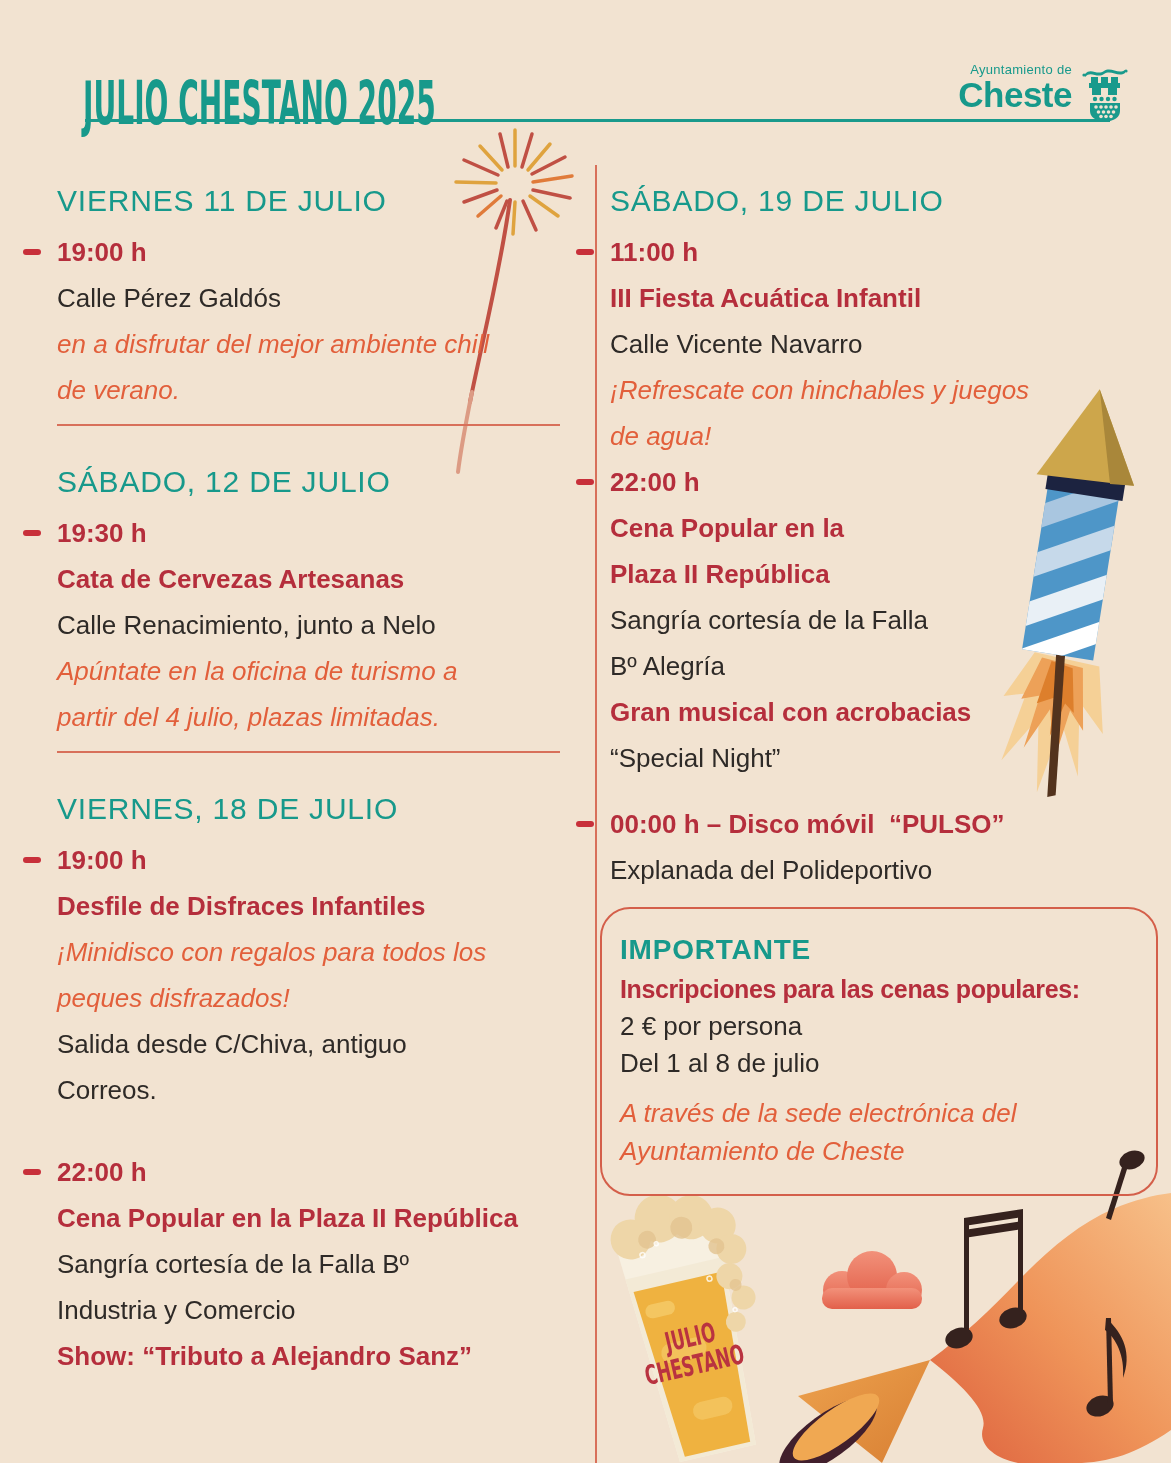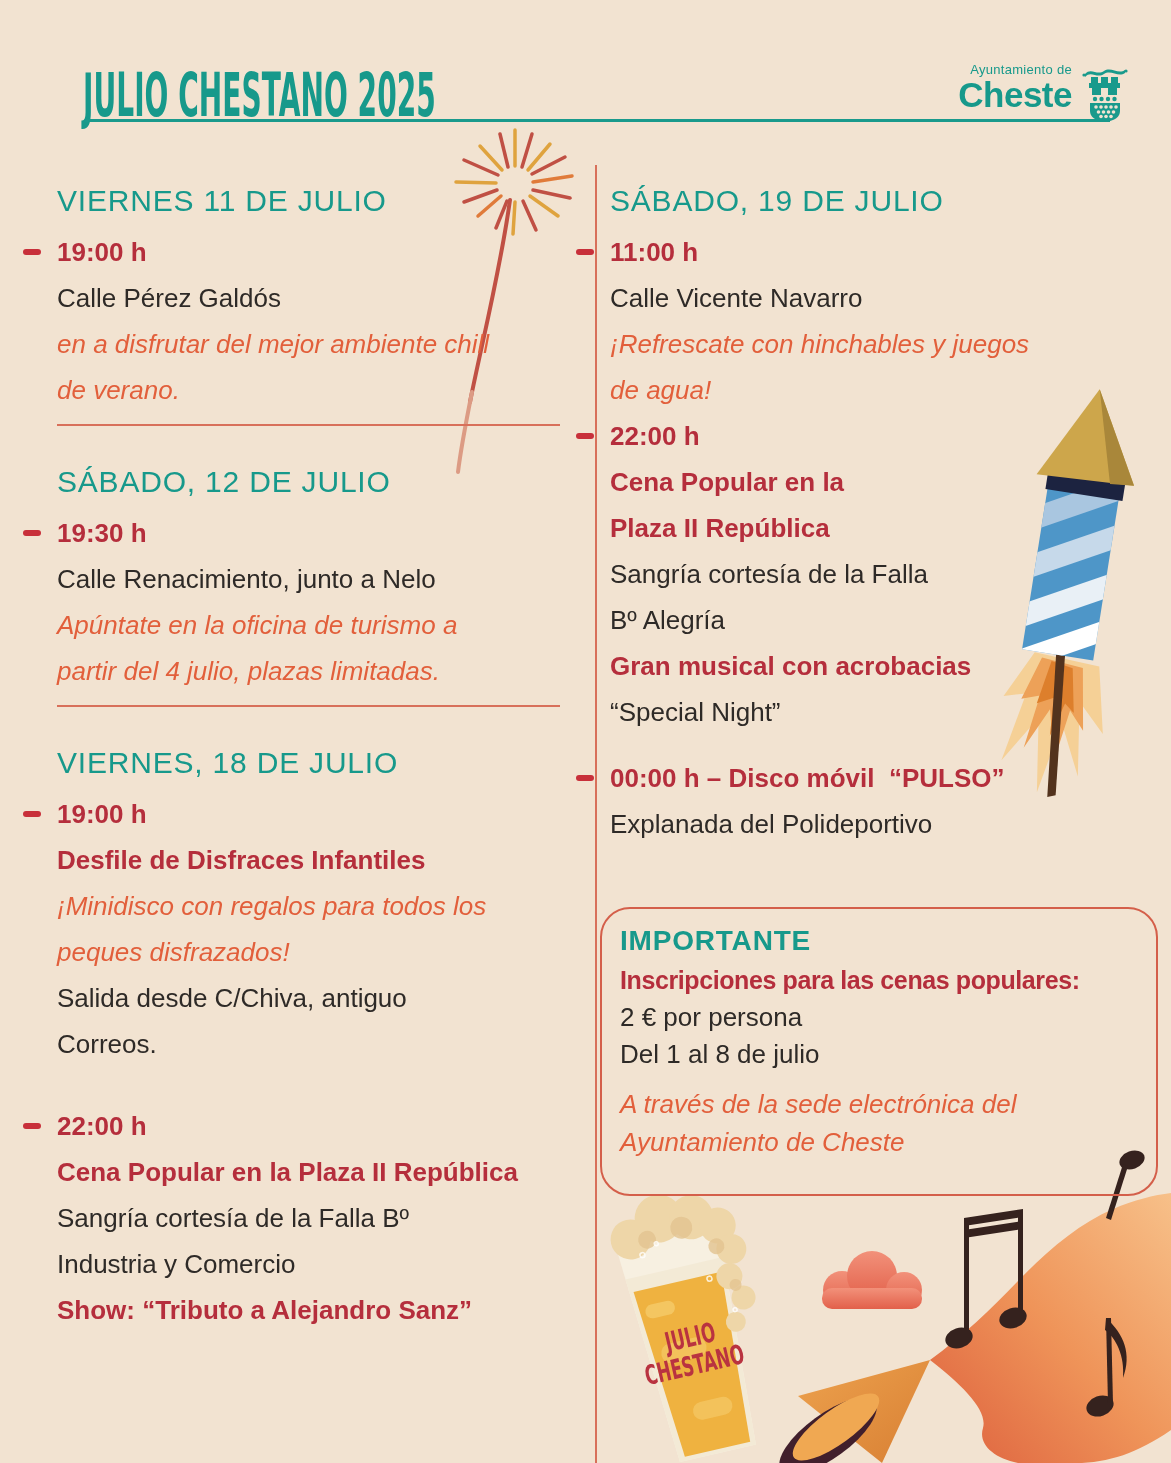--- a/index.html
+++ b/index.html
@@ -1,21 +1,21 @@
 <!DOCTYPE html>
 <html><head>
 <meta charset="utf-8">
 <style>
   * { margin:0; padding:0; box-sizing:border-box; }
   html,body { width:1171px; height:1463px; }
   body { font-family:"Liberation Sans","DejaVu Sans",sans-serif; }
   .poster { position:relative; width:1171px; height:1463px; background:#f2e3d1; overflow:hidden; }
 
   
-  .title-wrap { position:absolute; left:83px; top:60px; z-index:3;text-align:center; }
+  .title-wrap { position:absolute; left:83px; top:68px; z-index:3;text-align:center; }
   .title { display:inline-block; font-family:"DejaVu Sans",sans-serif; font-weight:bold;
            font-size:54px; color:#17998b; letter-spacing:0px; white-space:nowrap;
            transform:scale(0.52,1.12); transform-origin:left top; }
   .rule { position:absolute; left:85px; top:119px; width:1025px; height:3px; background:#1a9a8c; z-index:3; }
   .logo { position:absolute; left:880px; top:62px; width:192px; text-align:right; color:#17998b; z-index:3; }
   .logo-top { font-size:13px; letter-spacing:0.3px; }
   .logo-name { font-size:35px; font-weight:bold; line-height:36px; letter-spacing:-0.5px; }
   .crest { position:absolute; left:1080px; top:64px; z-index:3; }
 
   
@@ -29,21 +29,21 @@
   .ev { position:relative; padding-left:34px; font-size:26px; line-height:46px;
         color:#2e2a27; white-space:pre; }
   .ev.time,.ev.bold { font-weight:bold; color:#b52e3c; }
   .ev.note { font-style:italic; color:#e25f3b; }
   .dash { position:absolute; left:0; top:20px; width:18px; height:6px; background:#c8303a; border-radius:3px; }
   .divider { height:2px; background:#d8705a; margin:11px 0 38px 34px; width:503px; }
   .mt12 { } .mt20 { margin-top:20px; } .mt36 { margin-top:36px; }
 
   
   .ibox { position:absolute; left:600px; top:907px; width:558px; height:289px; z-index:2;
-          border:2.5px solid #d45f4a; border-radius:30px; padding:12px 10px 0 18px; background:transparent; }
+          border:2.5px solid #d45f4a; border-radius:30px; padding:21px 10px 0 18px; background:transparent; }
   .ibox-heading { font-size:28px; font-weight:bold; color:#17998b; letter-spacing:0.8px; line-height:40px; }
   .ibox-bold { font-size:25px; font-weight:bold; color:#b52e3c; letter-spacing:-0.4px; line-height:38px; white-space:pre; }
   .ibox-plain { font-size:26px; color:#2e2a27; line-height:37px; white-space:pre; }
   .ibox-note { font-size:26px; font-style:italic; color:#e25f3b; line-height:38px; margin-top:12px; white-space:pre; }
 
   
   .deco { position:absolute; z-index:1; }
   #deco-firework { left:420px; top:122px; }
   #deco-rocket   { left:1000px; top:382px; }
   #deco-beer     { left:594px; top:1194px; }
@@ -102,20 +102,21 @@
 
     <div class="heading">VIERNES 11 DE JULIO</div>
     <div class="ev time"><span class="dash"></span><span>19:00 h</span></div>
     <div class="ev">Calle Pérez Galdós</div>
     <div class="ev note">en a disfrutar del mejor ambiente chill
 de verano.</div>
     <div class="divider"></div>
 
     <div class="heading">SÁBADO, 12 DE JULIO</div>
     <div class="ev time"><span class="dash"></span><span>19:30 h</span></div>
+    <div class="ev bold">Cata de Cervezas Artesanas</div>
     <div class="ev">Calle Renacimiento, junto a Nelo</div>
     <div class="ev note">Apúntate en la oficina de turismo a
 partir del 4 julio, plazas limitadas.</div>
     <div class="divider"></div>
 
     <div class="heading">VIERNES, 18 DE JULIO</div>
     <div class="ev time"><span class="dash"></span><span>19:00 h</span></div>
     <div class="ev bold">Desfile de Disfraces Infantiles</div>
     <div class="ev note">¡Minidisco con regalos para todos los
 peques disfrazados!</div>
@@ -125,20 +126,21 @@
     <div class="ev time mt36"><span class="dash"></span><span>22:00 h</span></div>
     <div class="ev bold">Cena Popular en la Plaza II República</div>
     <div class="ev">Sangría cortesía de la Falla Bº
 Industria y Comercio</div>
     <div class="ev bold">Show: “Tributo a Alejandro Sanz”</div>
   </div>
 
   <div class="col col-right">
     <div class="heading">SÁBADO, 19 DE JULIO</div>
     <div class="ev time"><span class="dash"></span><span>11:00 h</span></div>
+    <div class="ev bold">III Fiesta Acuática Infantil</div>
     <div class="ev">Calle Vicente Navarro</div>
     <div class="ev note">¡Refrescate con hinchables y juegos
 de agua!</div>
     <div class="ev time"><span class="dash"></span><span>22:00 h</span></div>
     <div class="ev bold">Cena Popular en la
 Plaza II República</div>
     <div class="ev">Sangría cortesía de la Falla
 Bº Alegría</div>
     <div class="ev bold mt12">Gran musical con acrobacias</div>
     <div class="ev">“Special Night”</div>

